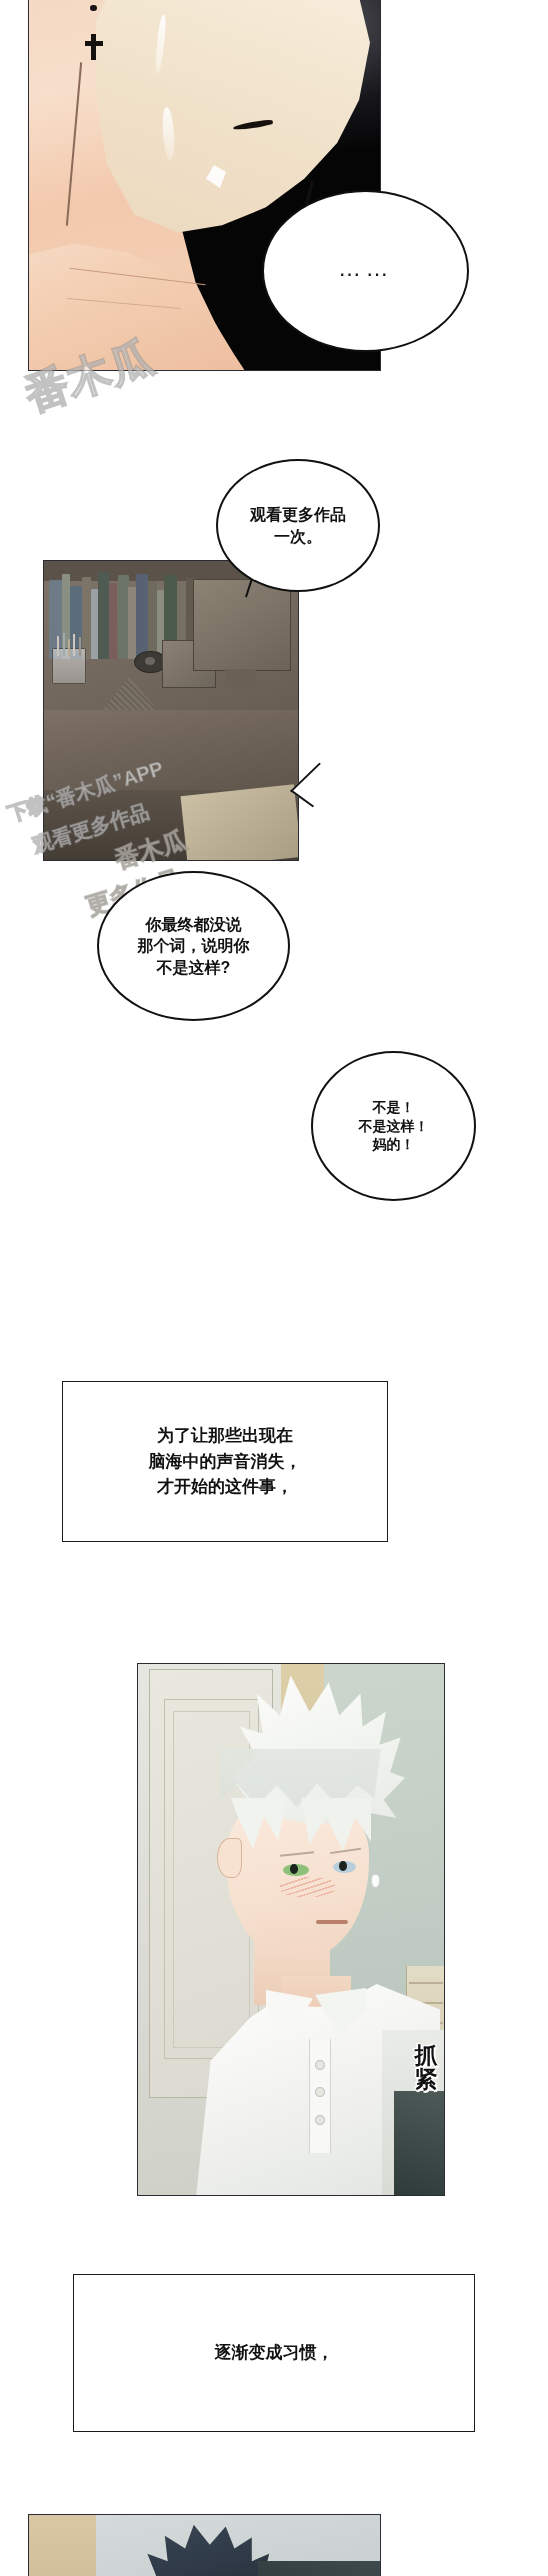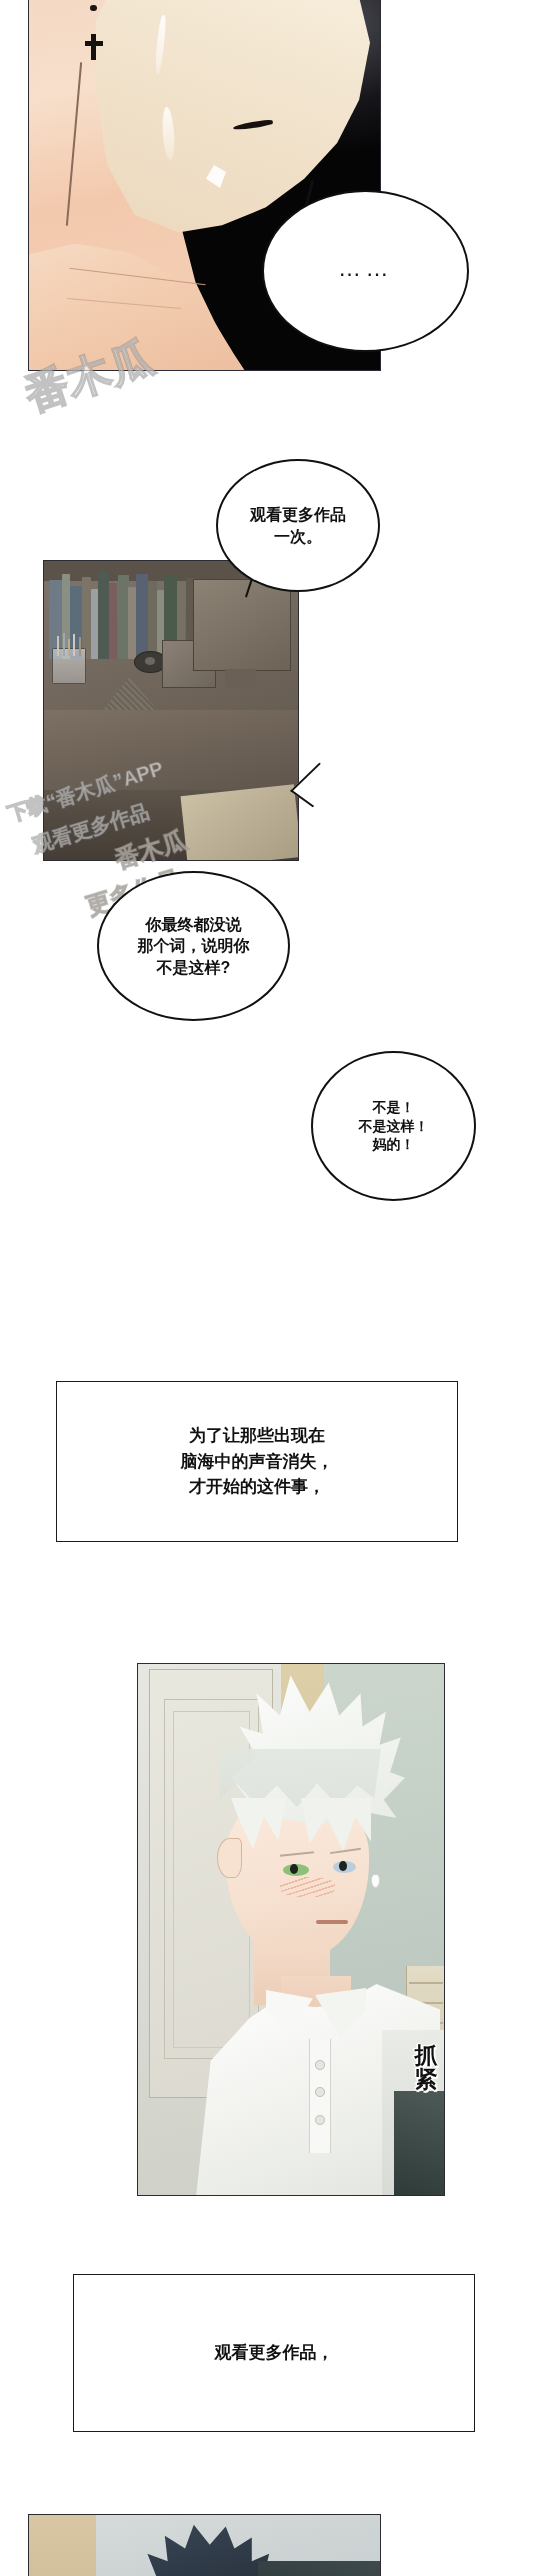--- a/index.html
+++ b/index.html
@@ -116,21 +116,21 @@
 
   #bub4{left:311px;top:1051px;width:161px;height:146px;}
   #bub4 .tx{font-size:14px;}
   #bub4-tail{position:absolute;left:305px;top:1066px;width:26px;height:34px;
       background:#fff;clip-path:polygon(100% 0%,100% 100%,0% 22%);}
 
   
   .narr{position:absolute;background:#fff;border:1.5px solid #1b1b1b;box-sizing:border-box;
       display:flex;align-items:center;justify-content:center;text-align:center;
       color:#111;font-weight:700;font-size:17px;line-height:1.52;white-space:pre-line;}
-  #narr1{left:56px;top:1381px;width:402px;height:161px;}
+  #narr1{left:62px;top:1381px;width:326px;height:161px;}
   #narr2{left:73px;top:2274px;width:402px;height:158px;}
 
   
   #panel3{left:137px;top:1663px;width:308px;height:533px;background:#dfe4dd;}
   #p3-wallL{position:absolute;left:0;top:0;width:143px;height:533px;
       background:linear-gradient(170deg,#e6e7e1 0%,#d9dad3 60%,#cfd1c8 100%);}
   #p3-door{position:absolute;left:10.7px;top:4.6px;width:122px;height:427px;
       background:linear-gradient(160deg,#e9e8de 0%,#dcdad0 100%);border:0.8px solid #b9b6a6;}
   #p3-doorin{position:absolute;left:26px;top:35px;width:93px;height:358px;
       border:0.8px solid #c3c0b1;}
@@ -356,21 +356,21 @@
     <div id="p3-sweat"></div>
     <div id="p3-dark"></div>
 
     <div id="sfx">
       <span class="c">抓</span>
       <span class="c">紧</span>
     </div>
   </div>
 
   <div class="narr" id="narr2">
-    <span>观看更多作品，</span>
+    <span>逐渐变成习惯，</span>
   </div>
 
   <div class="panel" id="panel4">
     <div id="p4-wall"></div>
     <div id="p4-wood"></div>
     <div id="p4-face"></div>
     <div id="p4-hair"></div>
     <div id="p4-dark"></div>
   </div>
 

